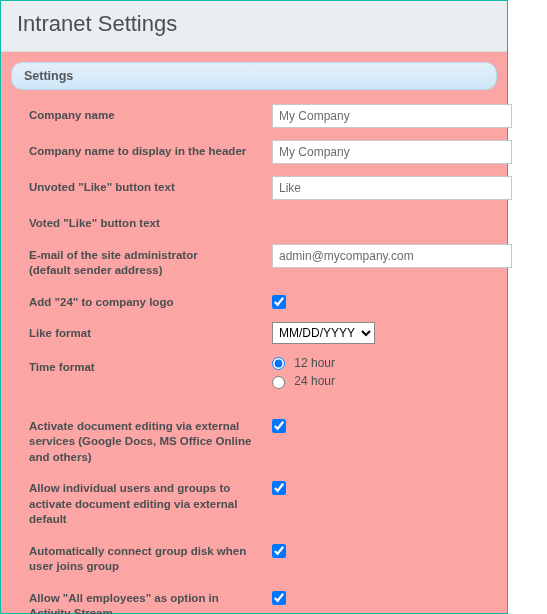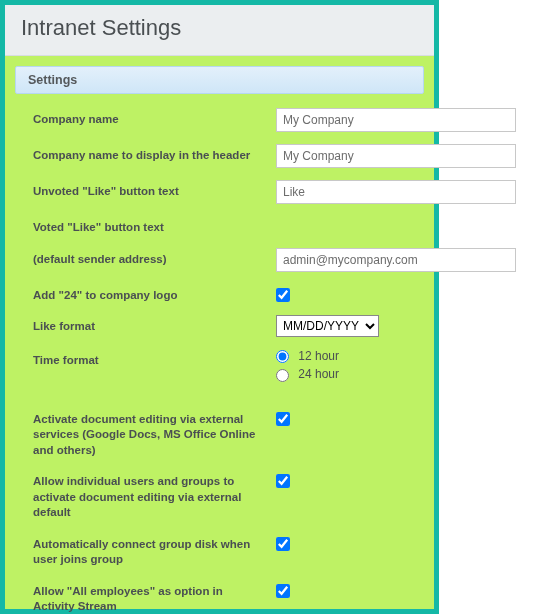--- a/index.html
+++ b/index.html
@@ -4,43 +4,43 @@
 <style>
   * { box-sizing: border-box; }
   body {
     margin: 0;
     font-family: Arial, Helvetica, sans-serif;
     font-size: 12px;
     color: #333;
     background: #fff;
   }
   .window {
-    width: 439px;
+    width: 508px;
     height: 614px;
-    border: 5px solid #14b8a6;
-    background: #bef264;
+    border: 1px solid #14b8a6;
+    background: #fca5a5;
   }
   .topbar {
     background: #ebeef0;
     border-bottom: 1px solid #d8dde0;
     padding: 10px 16px 14px 16px;
   }
   .topbar h1 {
     margin: 0;
     font-size: 22px;
     font-weight: normal;
     color: #4a4f52;
   }
   .panel {
     padding: 10px 10px 8px 10px;
   }
   .section-head {
     background: linear-gradient(#e3f0fb, #cfe6f7);
     border: 1px solid #b6d7ef;
-    border-radius: 2px;
+    border-radius: 11px;
     padding: 6px 12px;
     font-weight: bold;
     color: #54585b;
     margin-bottom: 14px;
     font-size: 12.5px;
   }
   .form {
     padding: 0 6px 0 18px;
   }
   .row {
@@ -137,20 +137,21 @@
           <input type="text" class="txt" value="Like" style="">
         </div>
       </div>
 
       <div class="row">
         <div class="label-col">Voted "Like" button text</div>
       </div>
 
       <div class="row">
         <div class="label-col">
+          <span>E-mail of the site administrator</span>
           <span class="sublabel">(default sender address)</span>
         </div>
         <div class="ctrl-col">
           <input type="text" class="txt" value="admin@mycompany.com" style="">
         </div>
       </div>
 
       <div class="row">
         <div class="label-col">Add "24" to company logo</div>
         <div class="ctrl-col">

